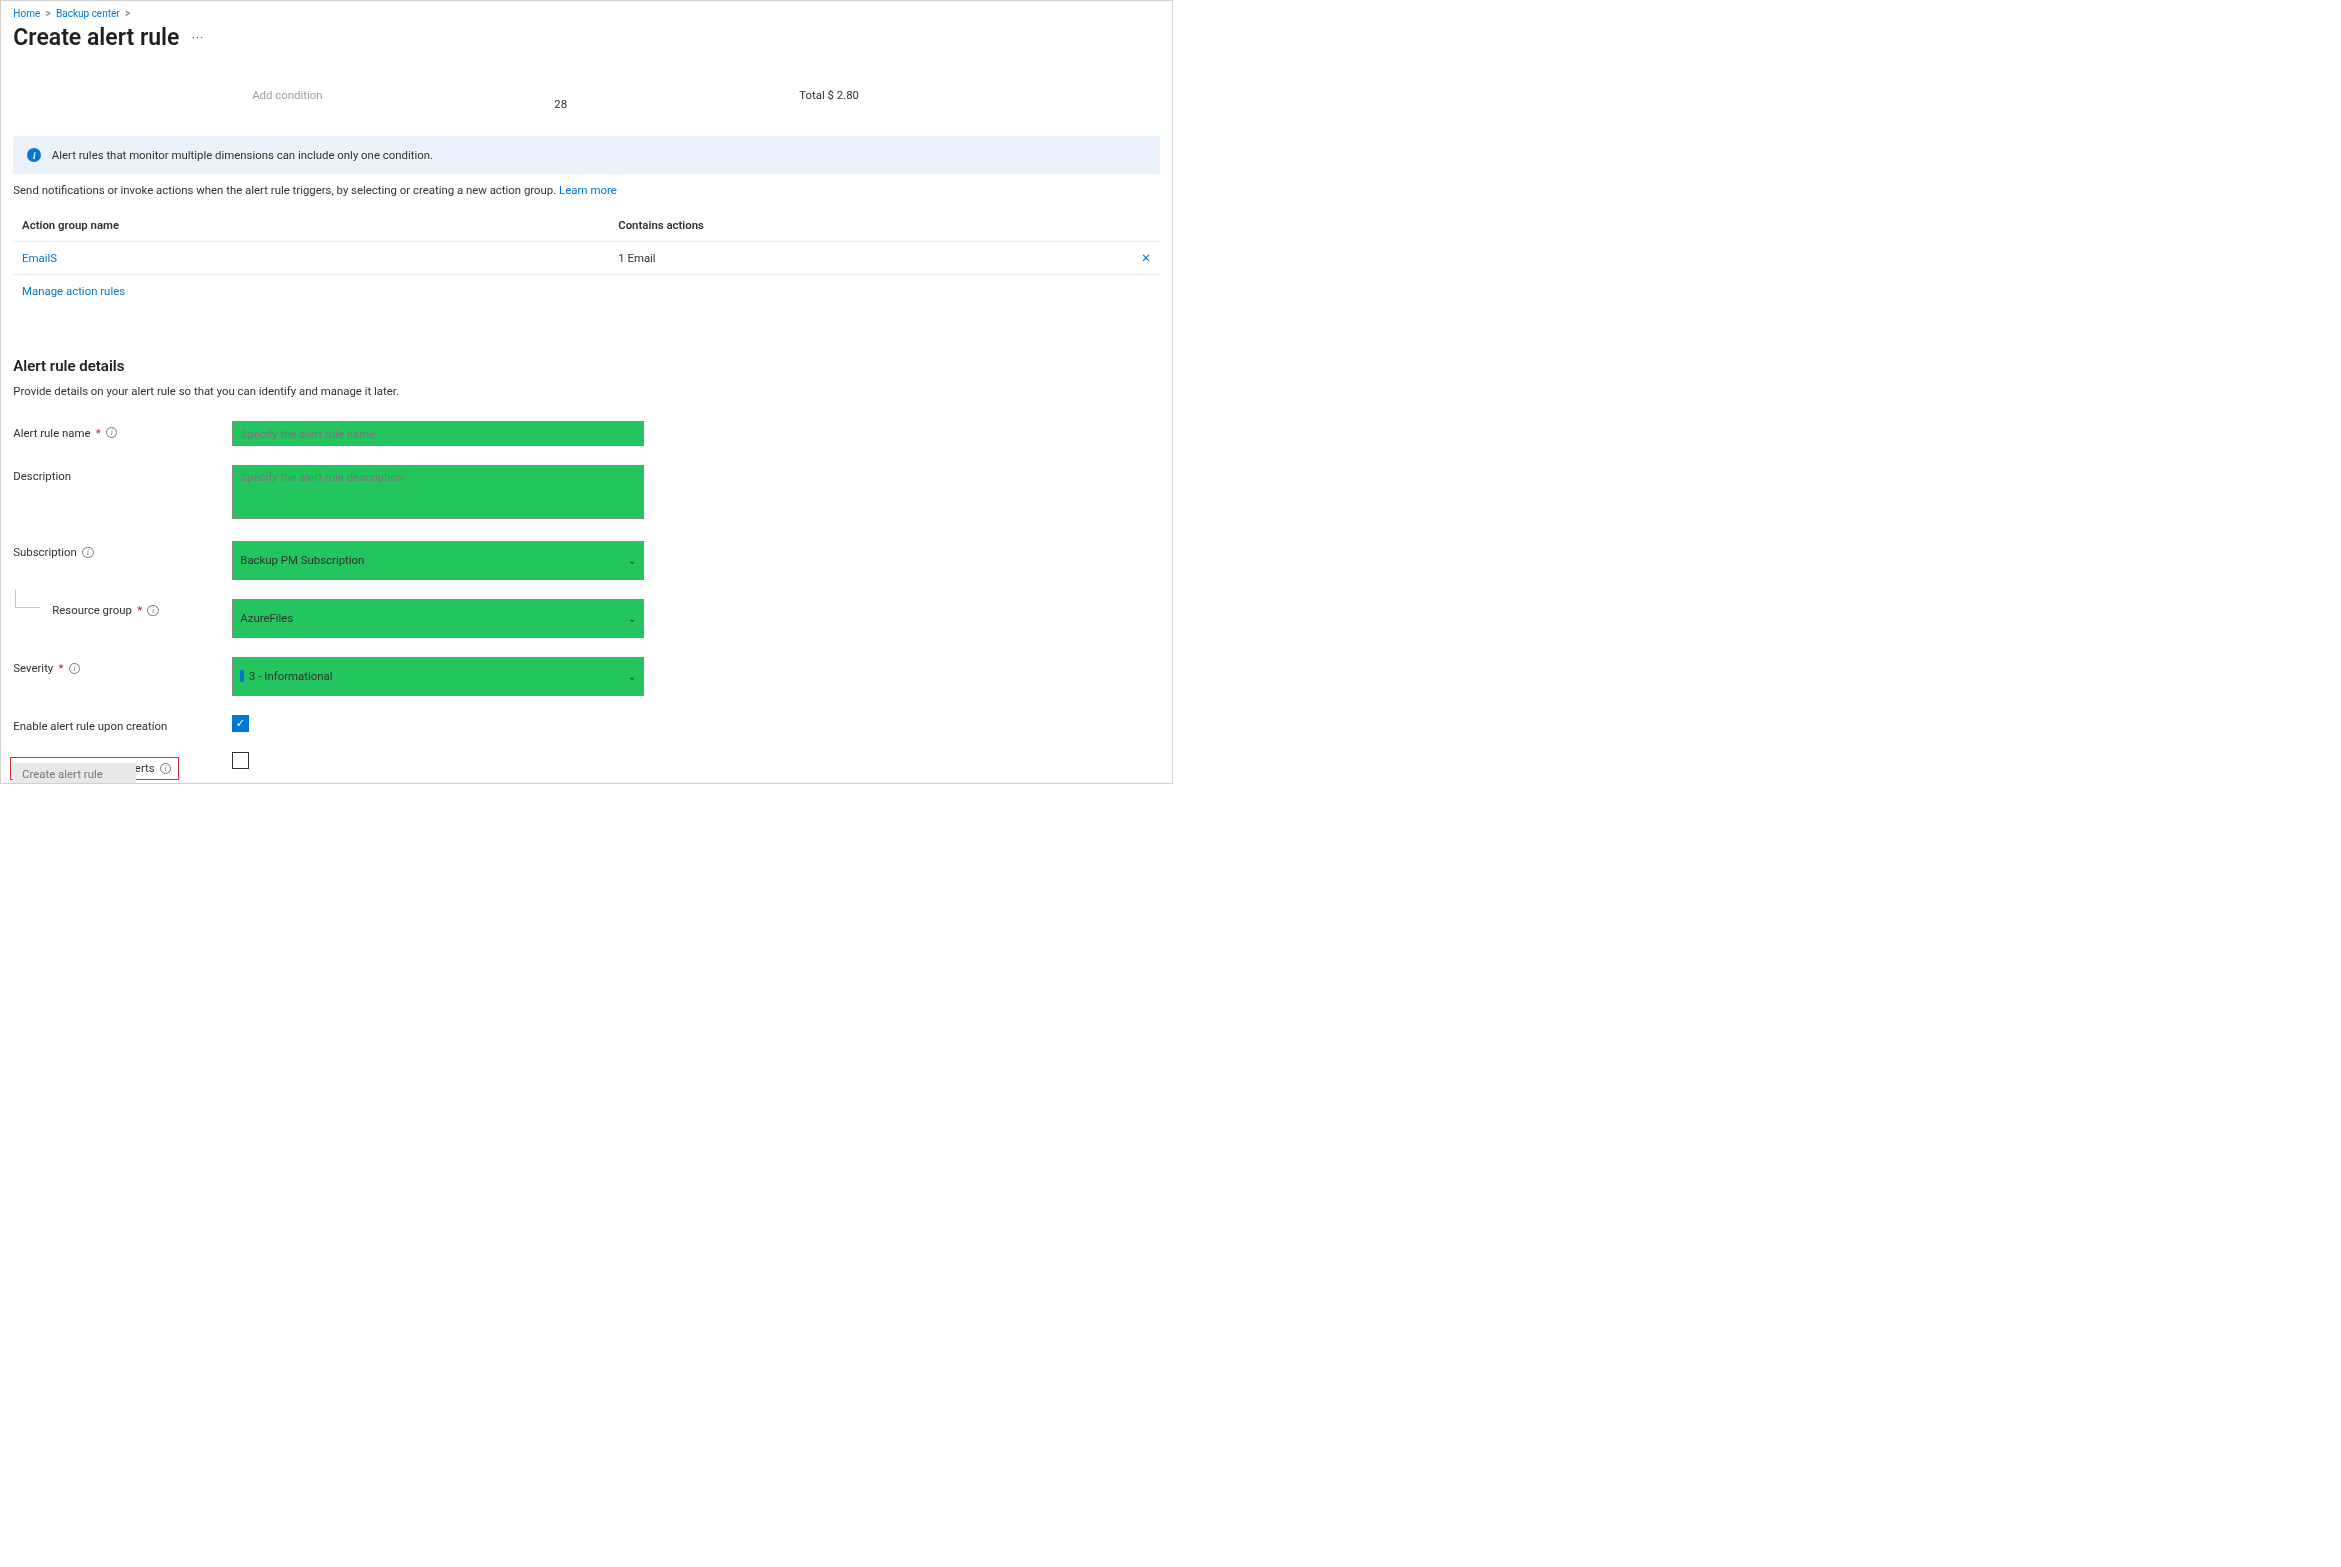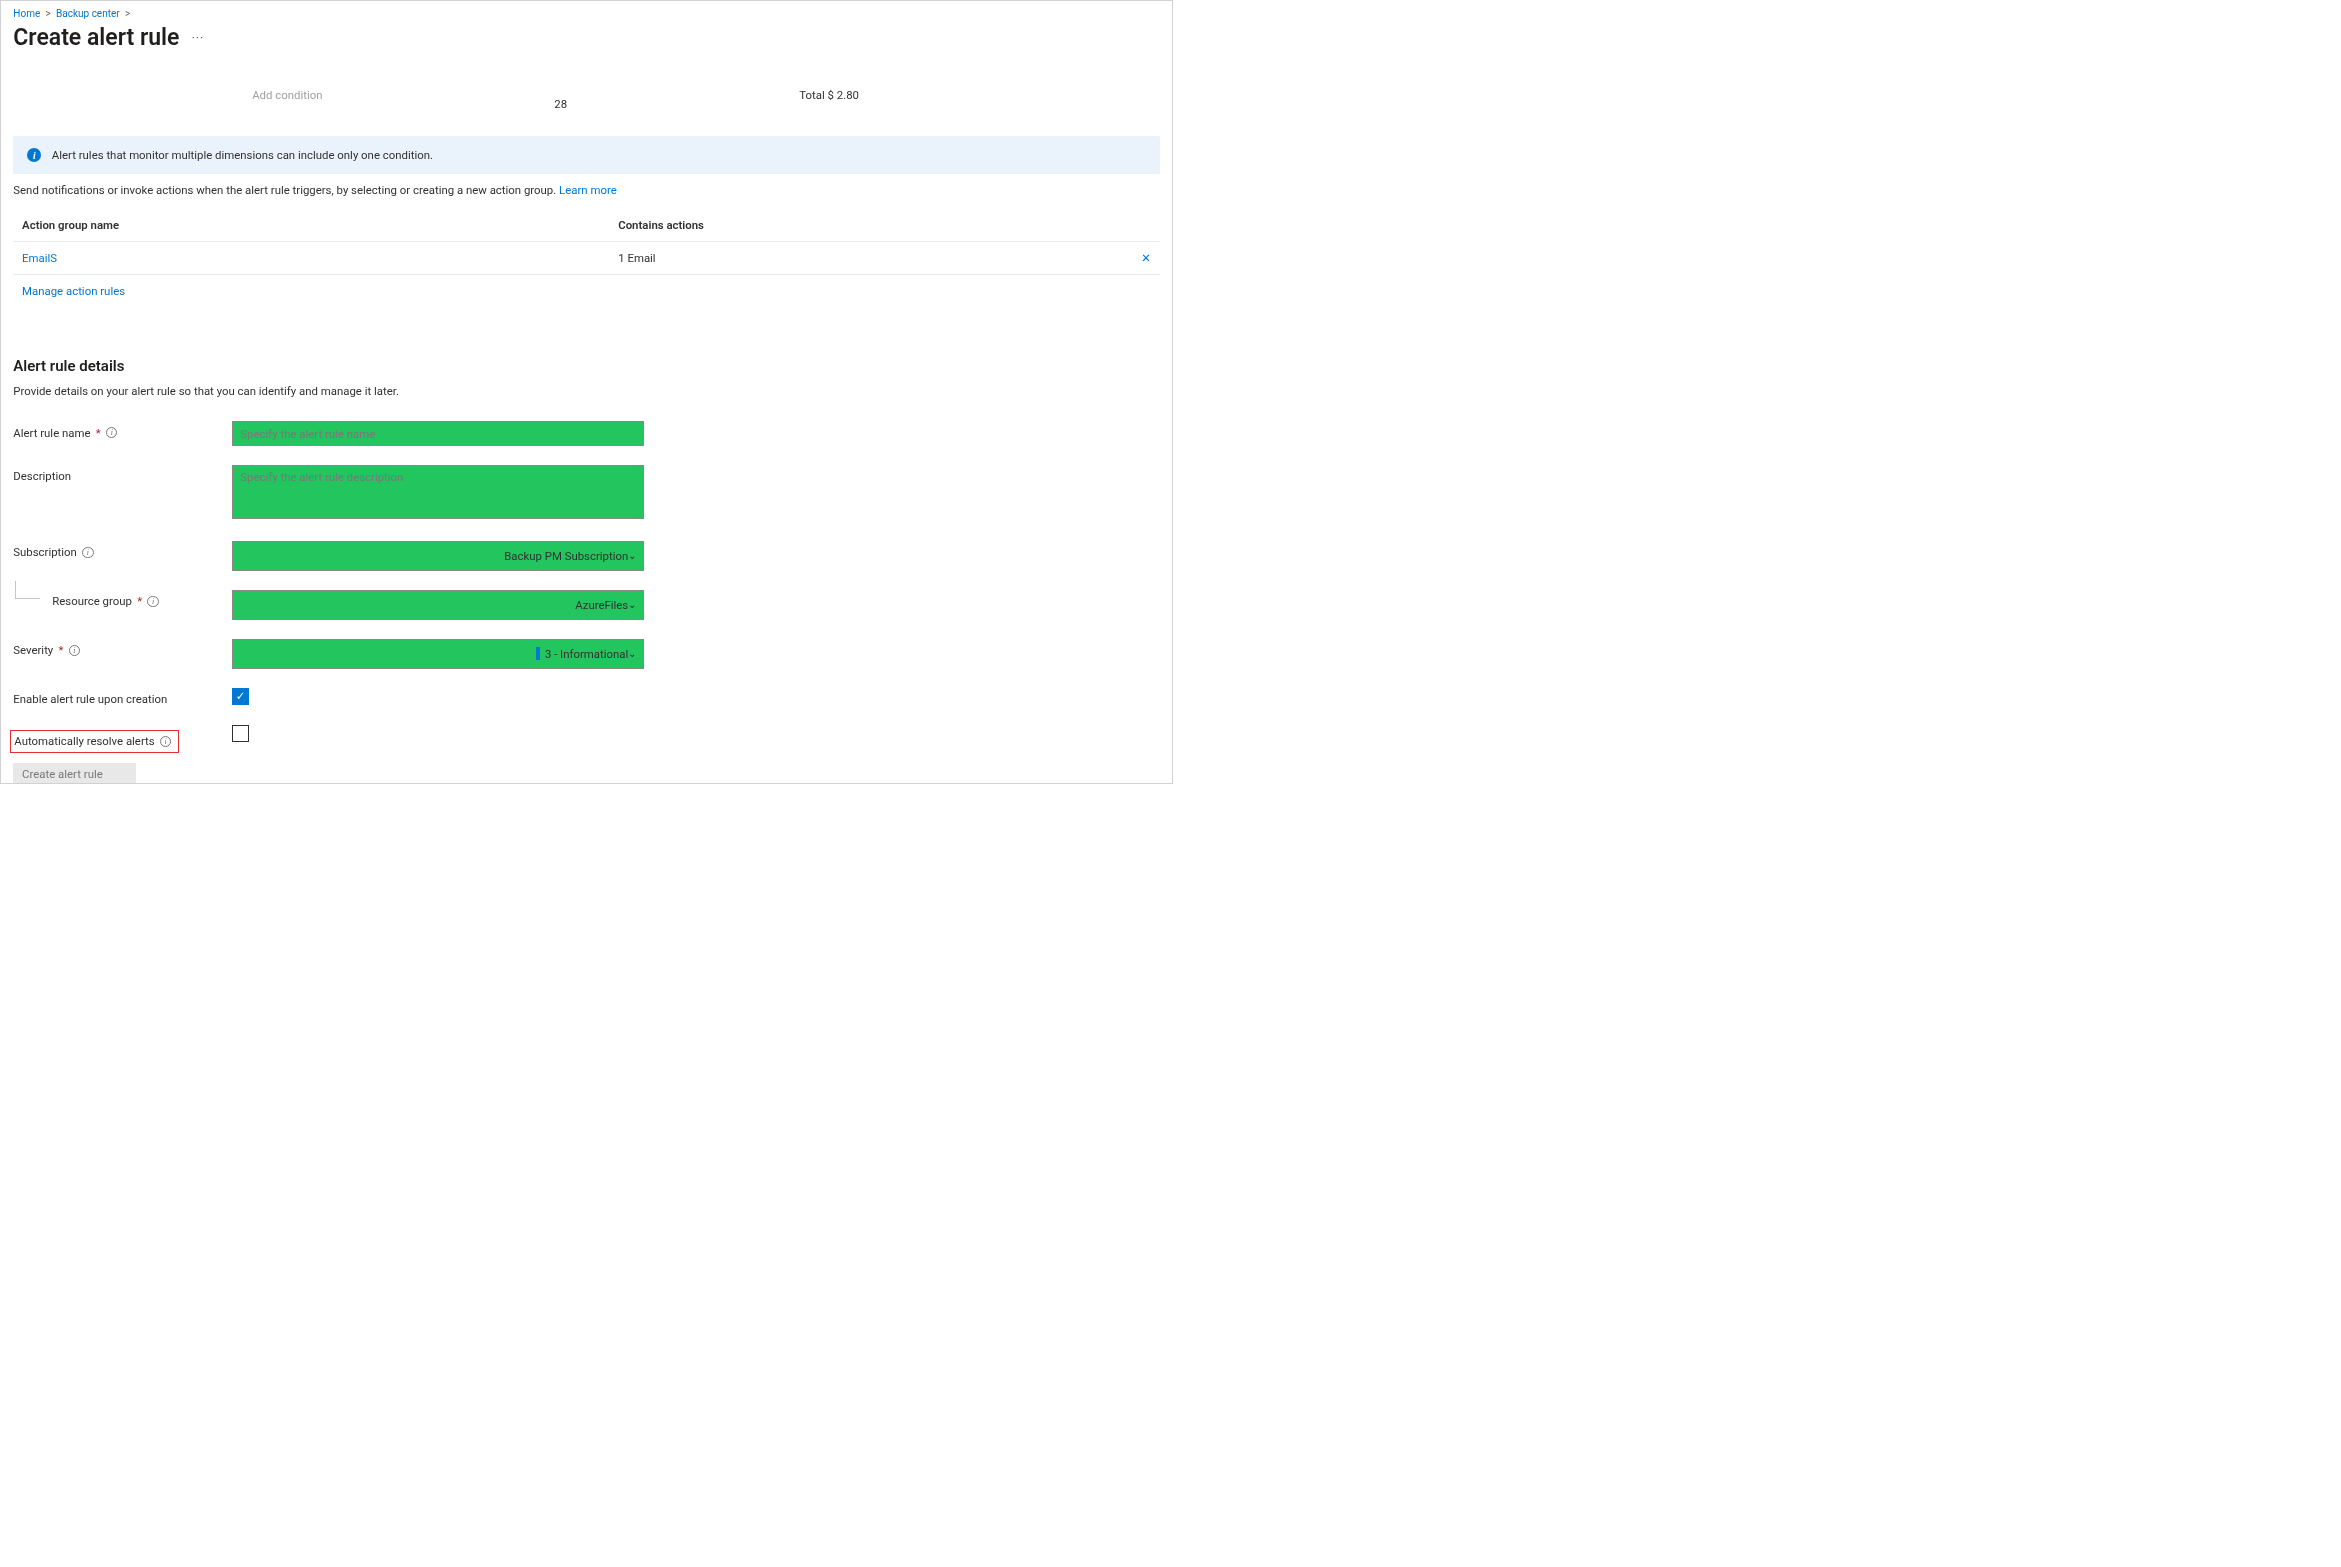--- a/index.html
+++ b/index.html
@@ -156,23 +156,23 @@
     font-family: inherit;
     font-size: 11.4px;
     background: #22c55e;
     color: #323130;
   }
   .text-input::placeholder, .textarea::placeholder { color: #787878; }
   .textarea { height: 54px; resize: none; }
   .select {
     display: flex;
     align-items: center;
-    justify-content: flex-end;
+    justify-content: space-between;
     cursor: pointer;
-    height: 30px;
+    height: 39px;
   }
   .select .chev { color: #323130; font-size: 9.6px; }
   .sev-bar {
     display: inline-block;
     width: 3.5px; height: 12.3px;
     background: #0078d4;
     margin-right: 5.3px;
     vertical-align: -1.8px;
   }
   .checkbox {

